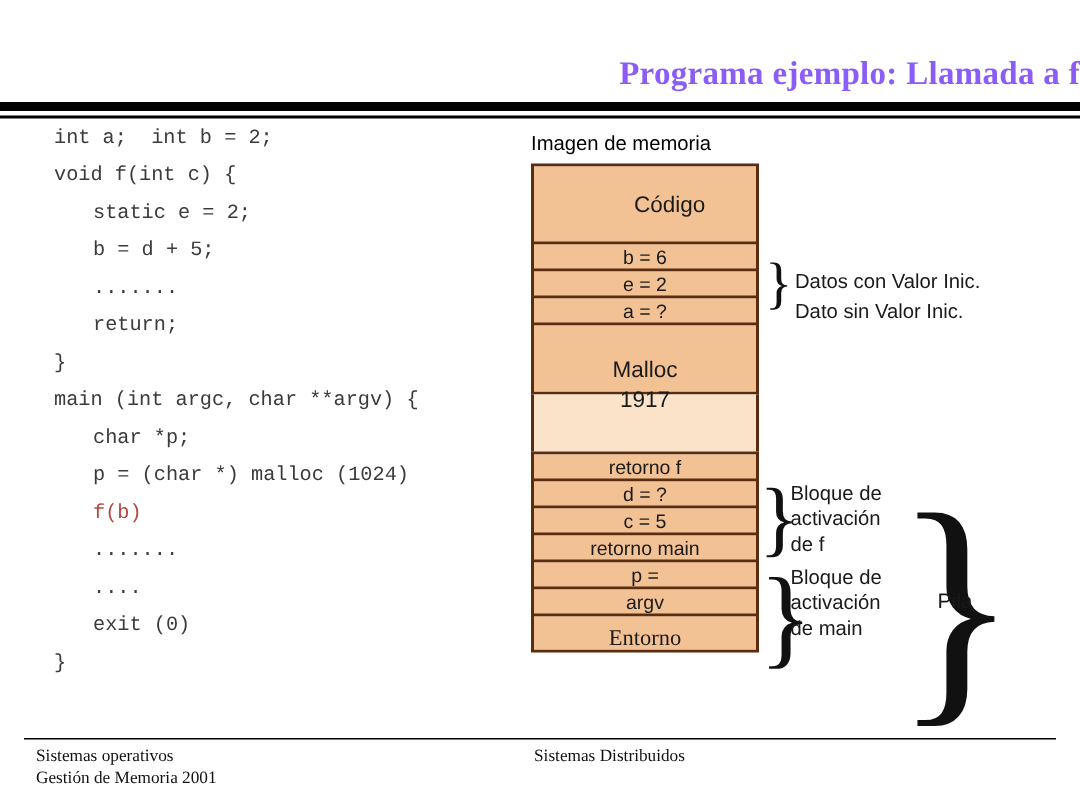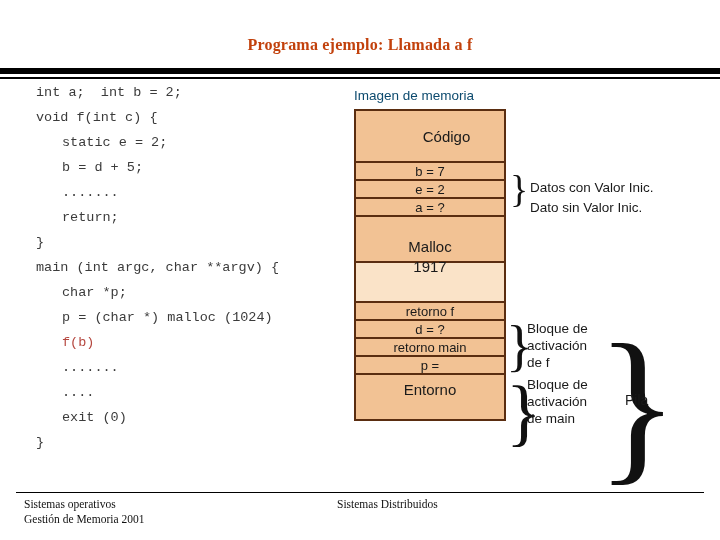--- a/index.html
+++ b/index.html
@@ -14,25 +14,25 @@
     overflow: hidden;
     font-family: "Liberation Sans", sans-serif;
   }
 
   
   #slide-title {
     position: absolute;
     left: 0;
     top: 36px;
     width: 720px;
-    text-align: center;
+    text-align: right;
     font-family: "Liberation Serif", serif;
     font-weight: bold;
-    font-size: 16px;
-    color: #c2410c;
+    font-size: 22px;
+    color: #8b5cf6;
     letter-spacing: 0.2px;
   }
 
   
   #header-rule-thick {
     position: absolute;
     left: 0;
     top: 68px;
     width: 720px;
     height: 6px;
@@ -67,21 +67,21 @@
 
   
   #memory-diagram {
     position: absolute;
     left: 354px;
     top: 88px;
     width: 152px;
   }
   #memory-caption {
     font-size: 13.5px;
-    color: #0c4a6e;
+    color: #000000;
     margin: 0 0 6px 0;
     white-space: nowrap;
   }
   .mem-box {
     border: 2px solid #5a2d10;
     box-sizing: border-box;
     width: 152px;
   }
   .mem-row {
     background: #f2c294;
@@ -101,23 +101,24 @@
     font-size: 15px;
     padding-left: 33px;
   }
   .mem-row.tall2 {
     height: 44px;
     font-size: 15px;
     line-height: 20px;
     padding-top: 20px;
   }
   .mem-row.entorno {
-    height: 44px;
+    height: 22px;
     line-height: 30px;
     font-size: 15px;
+    font-family: Liberation Serif, serif;
   }
   .mem-row.free {
     background: #fae3c8;
     height: 38px;
   }
   .mem-sub { display: block; }
 
   
   .brace {
     position: absolute;
@@ -145,21 +146,21 @@
     background: #000000;
   }
   .footer-text {
     position: absolute;
     font-family: "Liberation Serif", serif;
     font-size: 11.5px;
     color: #111111;
     line-height: 15px;
   }
   #footer-left  { left: 24px; top: 497px; }
-  #footer-right { left: 337px; top: 497px; }
+  #footer-right { left: 356px; top: 497px; }
 </style>
 </head>
 <body>
 
 <div id="slide-title">Programa ejemplo: Llamada a f</div>
 
 <div id="header-rule-thick"></div>
 <div id="header-rule-thin"></div>
 
 <div id="code-listing">
@@ -179,38 +180,40 @@
   <div class="code-line indent">exit (0)</div>
   <div class="code-line">}</div>
 </div>
 
 <div id="memory-diagram">
 
   <div id="memory-caption">Imagen de memoria</div>
 
   <div class="mem-box">
     <div class="mem-row tall">Código</div>
-    <div class="mem-row">b = 7</div>
+    <div class="mem-row">b = 6</div>
     <div class="mem-row">e = 2</div>
     <div class="mem-row">a = ?</div>
     <div class="mem-row tall2">
       <span class="mem-sub">Malloc</span>
       <span class="mem-sub">1917</span>
     </div>
   </div>
 
   <div class="mem-box" style="border-top:none;border-bottom:none;">
     <div class="mem-row free"></div>
   </div>
 
   <div class="mem-box">
     <div class="mem-row">retorno f</div>
     <div class="mem-row">d = ?</div>
+    <div class="mem-row">c = 5</div>
     <div class="mem-row">retorno main</div>
     <div class="mem-row">p =</div>
+    <div class="mem-row">argv</div>
     <div class="mem-row entorno">Entorno</div>
   </div>
 </div>
 
 <div class="brace" style="left:510px; top:170px; font-size:38px;">}</div>
 <div class="rlabel" style="left:530px; top:180px;">Datos con Valor Inic.</div>
 <div class="rlabel" style="left:530px; top:200px;">Dato sin Valor Inic.</div>
 
 <div class="brace" style="left:506px; top:318px; font-size:56px;">}</div>
 <div class="rlabel" style="left:527px; top:320px; line-height:17px;">Bloque de

